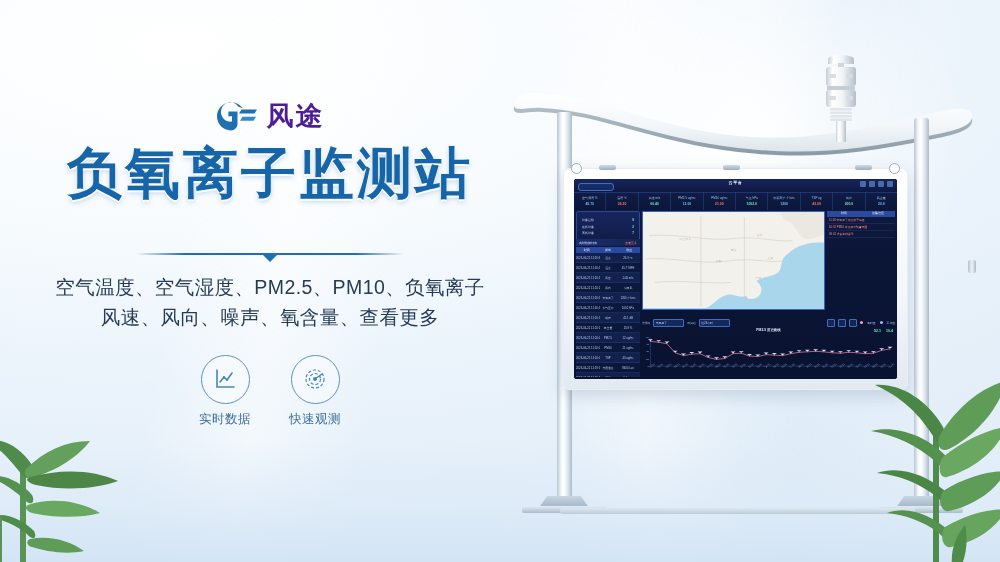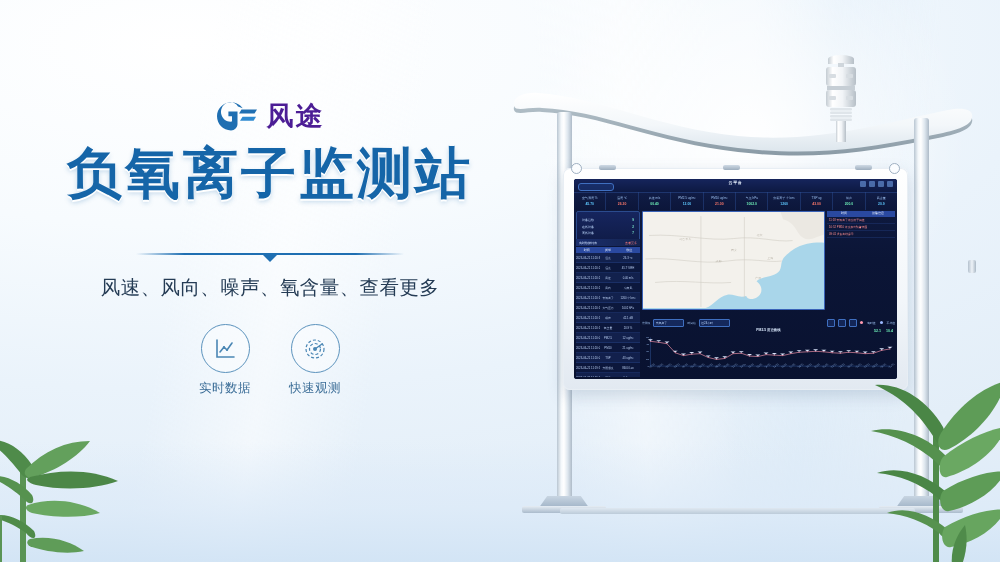--- a/index.html
+++ b/index.html
@@ -273,20 +273,21 @@
     </div>
 
     <h1 class="headline">负氧离子监测站</h1>
 
     <div class="divider">
       <div class="line"></div>
       <div class="tri"></div>
     </div>
 
     <div class="subtitle">
+      <div>空气温度、空气湿度、PM2.5、PM10、负氧离子</div>
       <div>风速、风向、噪声、氧含量、查看更多</div>
     </div>
 
     <div class="features">
 
       <div class="feature">
         <div class="feature-circle">
           <svg width="24" height="24" viewBox="0 0 24 24">
             <path d="M4 3 L4 20 L21 20" fill="none" stroke="#4a86b4" stroke-width="1.6" stroke-linecap="round"></path>
             <path d="M7 15 L11 10 L14 13 L19 6" fill="none" stroke="#4a86b4" stroke-width="1.6" stroke-linecap="round" stroke-linejoin="round"></path>

